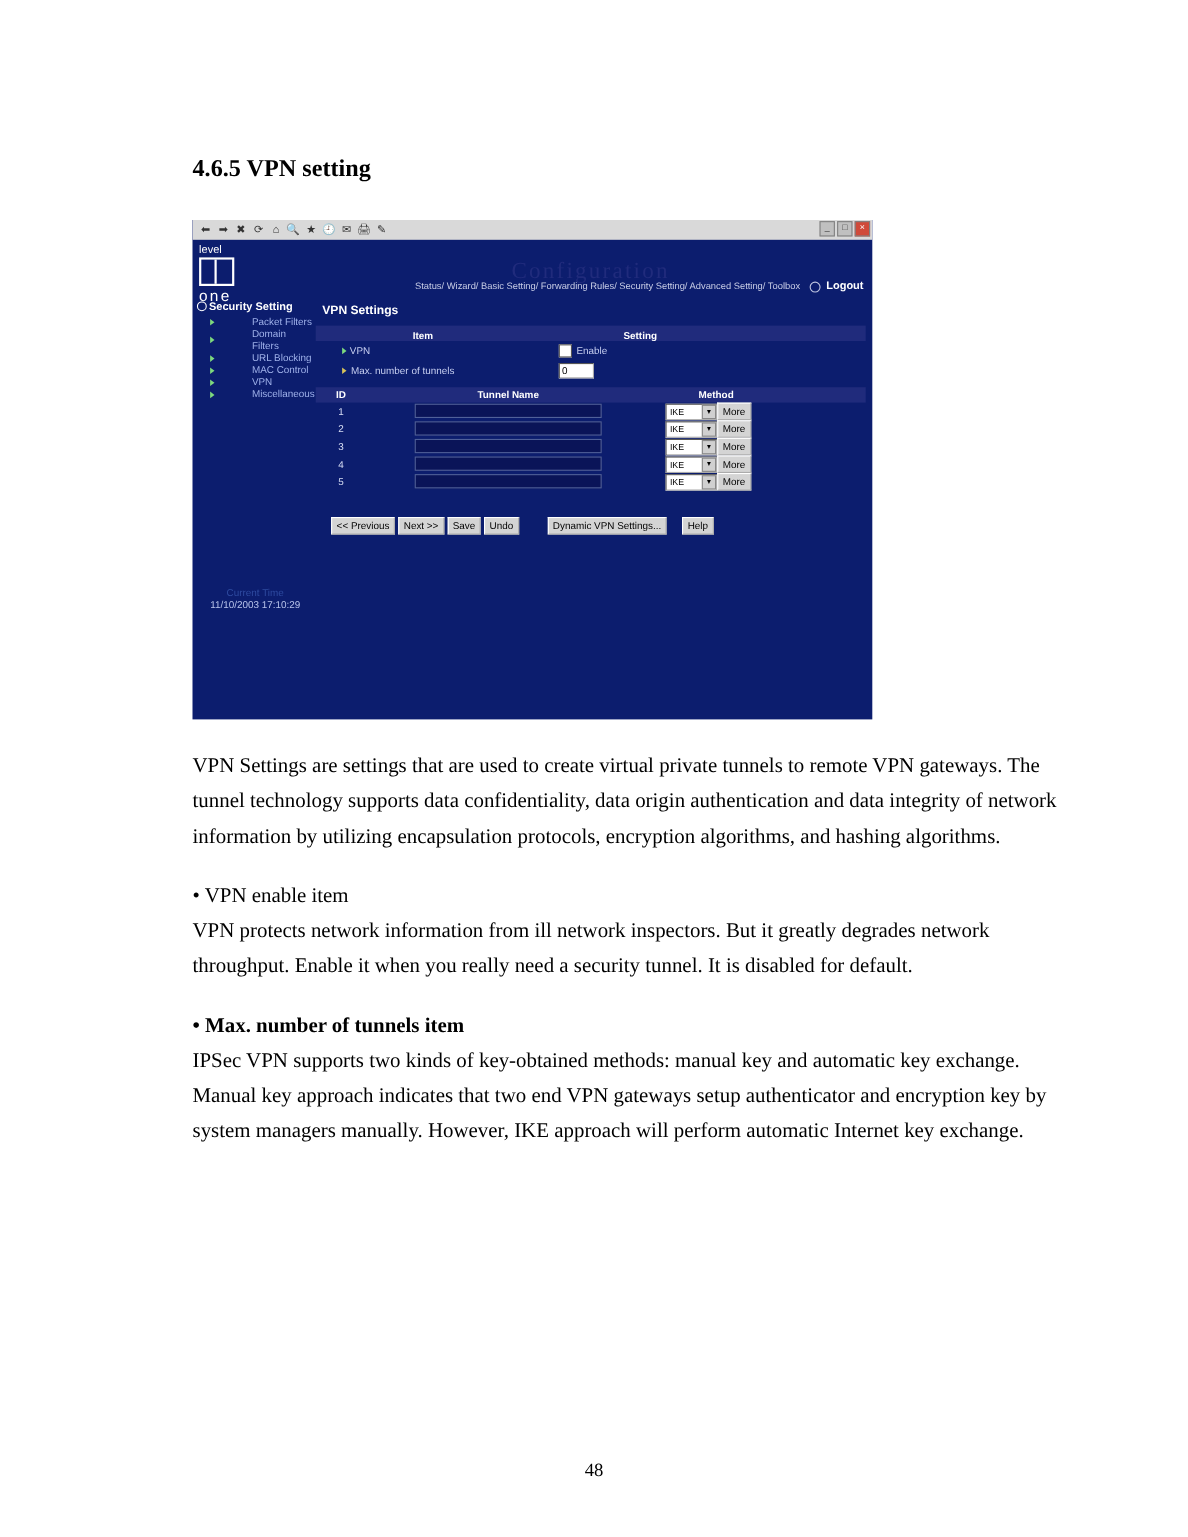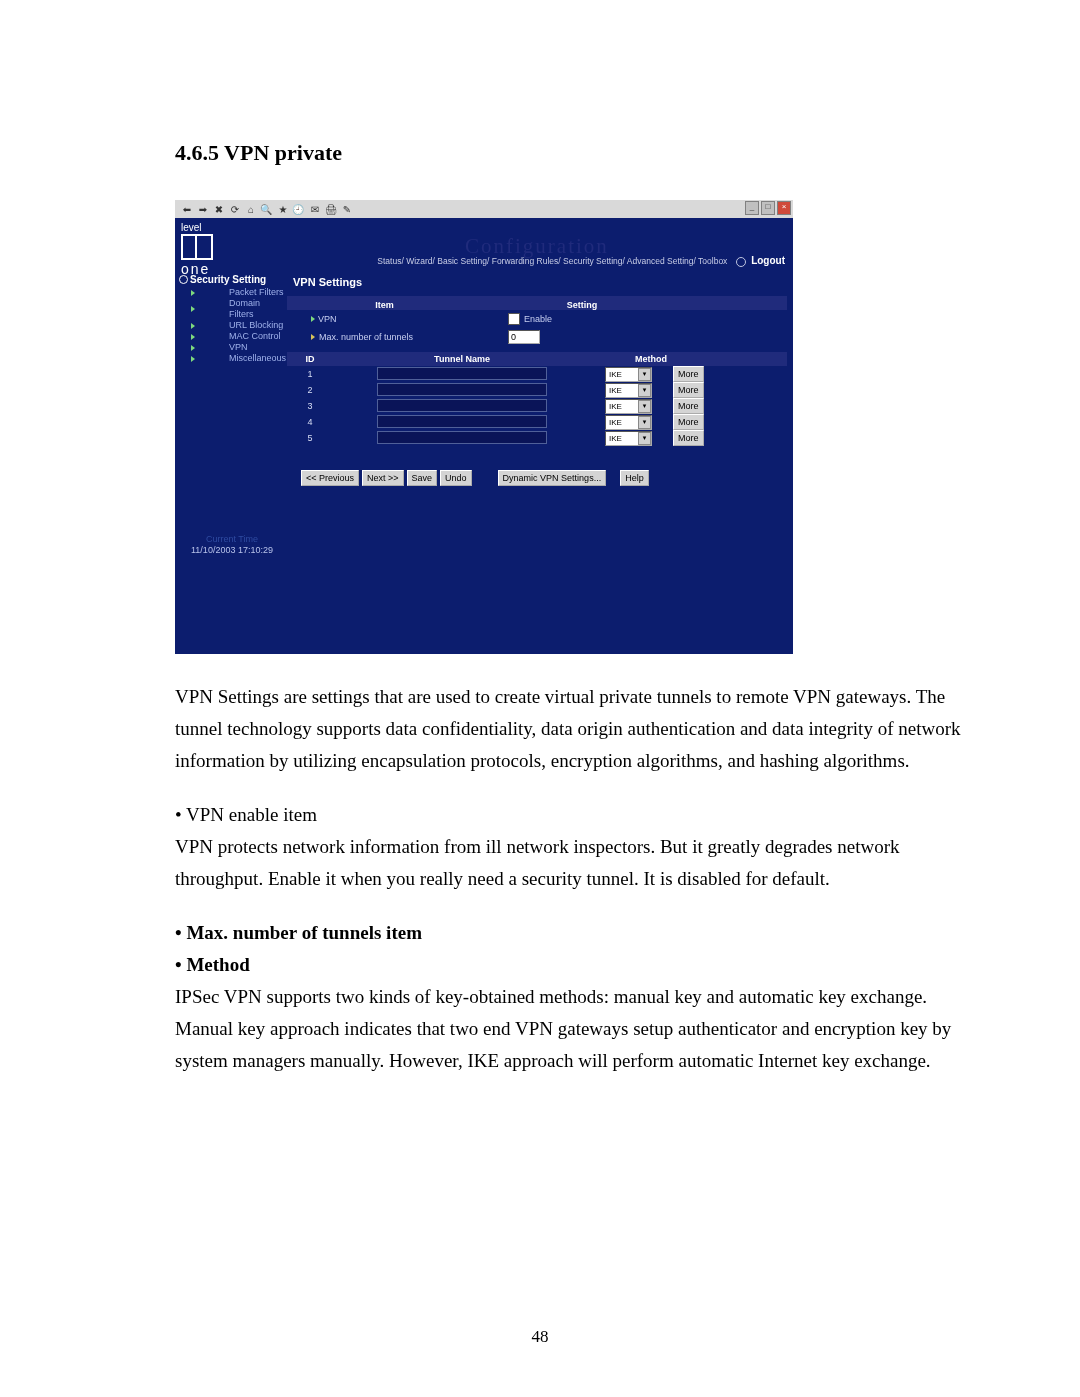--- a/index.html
+++ b/index.html
@@ -230,21 +230,21 @@
   .tunnel-header .c-method { width: 120px; text-align: center; }
   .tunnel-row {
     display: flex;
     align-items: center;
     font-size: 9px;
     color: #d8def4;
     height: 16px;
   }
   .tunnel-row .c-id { width: 46px; text-align: center; }
   .tunnel-row .c-name { width: 258px; text-align: center; }
-  .tunnel-row .c-method { width: 120px; display:flex; align-items:center; justify-content:flex-start; gap:21px; padding-left: 14px;}
+  .tunnel-row .c-method { width: 120px; display:flex; align-items:center; justify-content:flex-start; gap:0; padding-left: 14px;}
   .tinput {
     width: 168px;
     height: 11px;
     background: #0a1458;
     border: 1px solid #506099;
     display: inline-block;
   }
   .select {
     width: 42px; height: 13px;
     background: #fff;
@@ -302,21 +302,21 @@
      border-left:4px solid #d6c35a;
      margin-right:4px;
      flex:none;
    }
 </style>
 </head>
 <body>
 
 <div class="page">
 
-  <div class="section-title">4.6.5 VPN private</div>
+  <div class="section-title">4.6.5 VPN setting</div>
 
   <div class="screenshot">
 
     <div class="ie-toolbar">
       <div class="ie-icons">
         <span class="ie-icon">⬅</span>
         <span class="ie-icon">➡</span>
         <span class="ie-icon">✖</span>
         <span class="ie-icon">⟳</span>
         <span class="ie-icon">⌂</span>
@@ -496,18 +496,17 @@
 
   <div class="body-text">
     <p>VPN Settings are settings that are used to create virtual private tunnels to remote VPN gateways. The tunnel technology supports data confidentiality, data origin authentication and data integrity of network information by utilizing encapsulation protocols, encryption algorithms, and hashing algorithms.</p>
 
     <p class="spaced">• VPN enable item</p>
     <p>VPN protects network information from ill network inspectors. But it greatly degrades network throughput. Enable it when you really need a security tunnel. It is disabled for default.</p>
 
     <p class="spaced bold">• Max. number of tunnels item</p>
 
 
-    <p class="bold">• Method</p>
     <p>IPSec VPN supports two kinds of key-obtained methods: manual key and automatic key exchange. Manual key approach indicates that two end VPN gateways setup authenticator and encryption key by system managers manually. However, IKE approach will perform automatic Internet key exchange.</p>
   </div>
 
   <div class="page-num">48</div>
 </div>
 
 </body></html>

